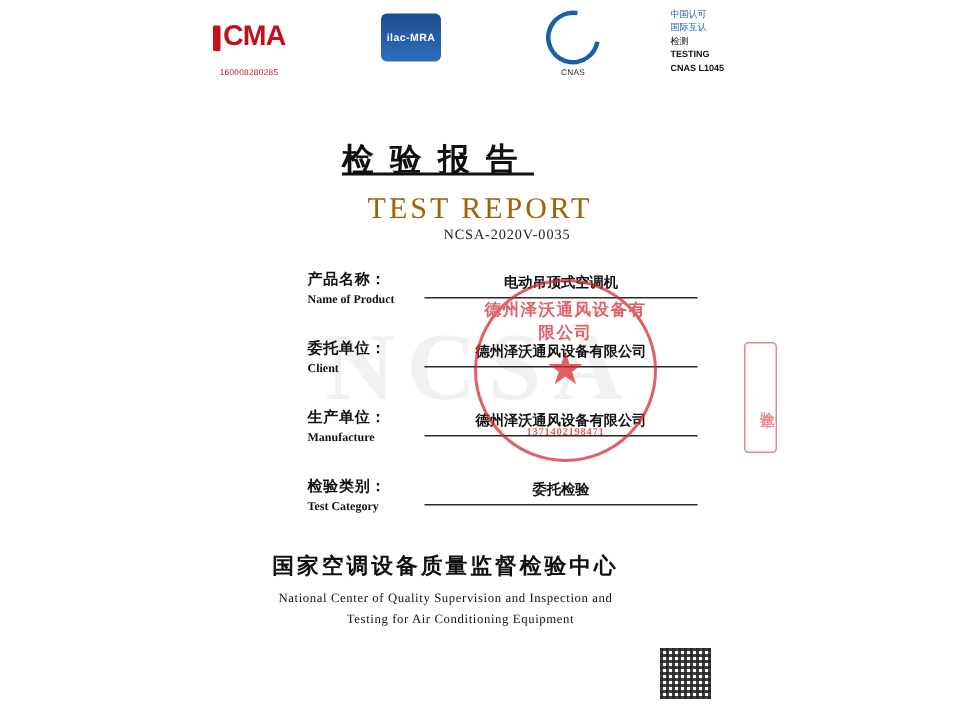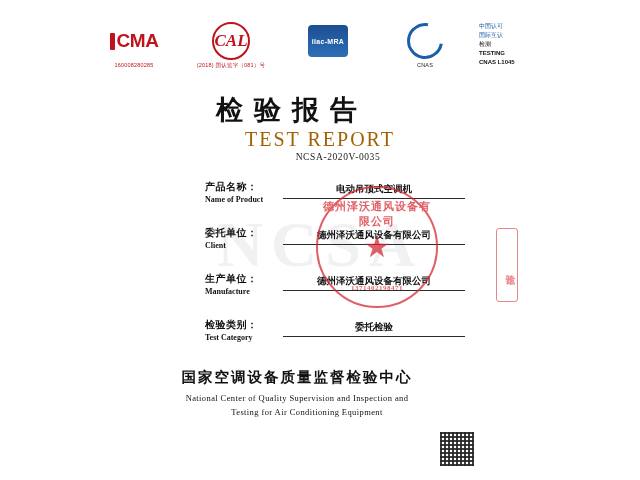--- a/index.html
+++ b/index.html
@@ -17,28 +17,28 @@
   .page {
     position: relative;
     width: 640px;
     height: 480px;
     background: #ffffff;
   }
 
   
   .logo-strip {
     position: absolute;
-    top: 22px;
+    top: 6px;
     left: 0;
     width: 640px;
     height: 60px;
     display: flex;
     justify-content: center;
     align-items: flex-start;
-    gap: 11px;
+    gap: 22px;
   }
   .logo-block {
     display: flex;
     flex-direction: column;
     align-items: center;
     width: 86px;
   }
   .logo-mark {
     height: 38px;
     display: flex;
@@ -133,25 +133,26 @@
   }
 
   
   .title-cn {
     position: absolute;
     top: 92px;
     left: 0;
     width: 573px;
     text-align: center;
     font-family: "Liberation Serif", serif;
-    font-size: 27px;
+    font-size: 21px;
     font-weight: bold;
     letter-spacing: 11px;
     text-indent: 11px;
     color: #111;
+    text-decoration: underline;
   }
   .title-en {
     position: absolute;
     top: 128px;
     left: 0;
     width: 640px;
     text-align: center;
     font-family: "Liberation Serif", serif;
     font-size: 20px;
     letter-spacing: 2px;
@@ -347,26 +348,20 @@
     <div class="logo-block">
       <div class="logo-mark">
         <span class="cma-mark">
             <span class="bar"></span>
             <span>CMA</span>
           </span>
       </div>
       <div class="logo-caption">160008280285</div>
     </div>
 
-    <div class="logo-block">
-      <div class="logo-mark">
-        <span class="cal-mark">CAL</span>
-      </div>
-      <div class="logo-caption">(2018) 国认监字（081）号</div>
-    </div>
 
     <div class="logo-block">
       <div class="logo-mark">
         <span class="ilac-mark">ilac-MRA</span>
       </div>
     </div>
 
     <div class="logo-block">
       <div class="logo-mark">
         <span class="cnas-mark">

